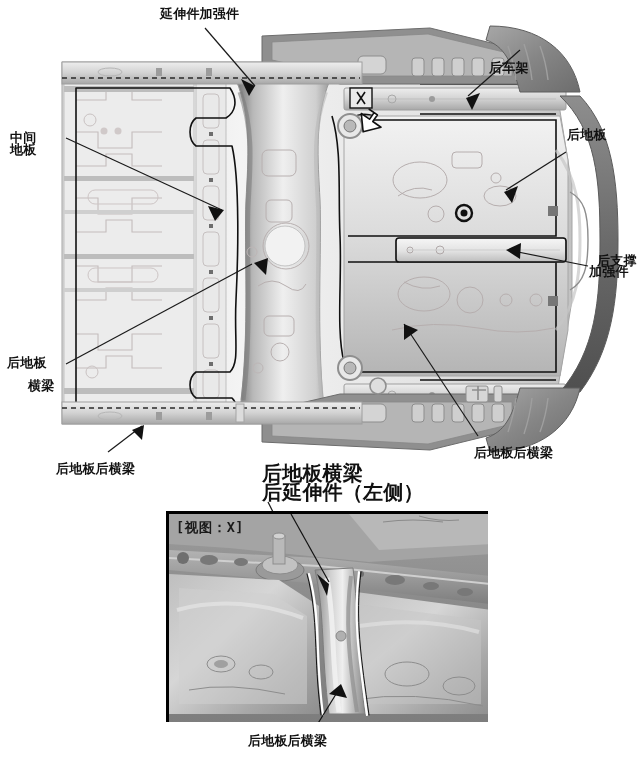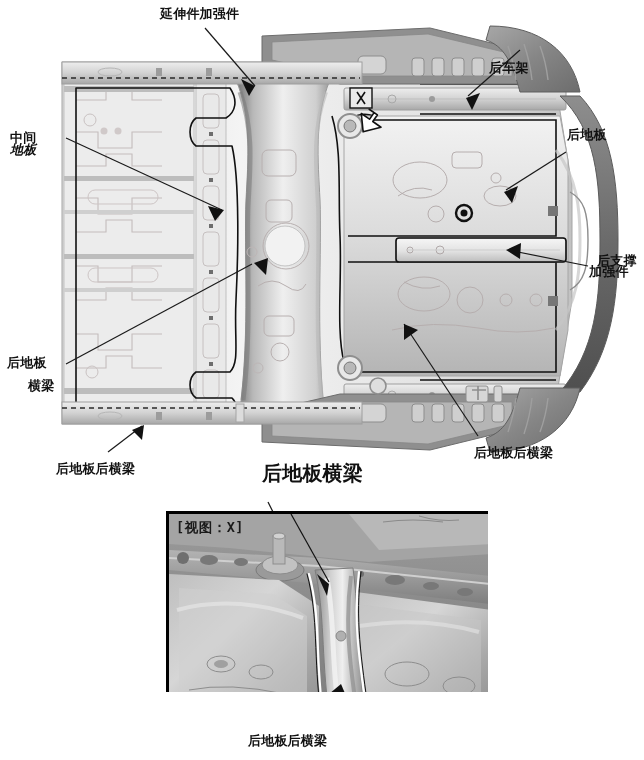--- a/index.html
+++ b/index.html
@@ -20,21 +20,21 @@
     white-space:pre;
     color:#111;
   }
   .label.sm{font-size:20px;line-height:18.5px;}
 
   
   .vec{position:absolute;left:0;top:0;width:644px;height:760px;pointer-events:none;}
 
   
   #inset{
-    position:absolute;left:166px;top:511px;width:322px;height:181px;
+    position:absolute;left:166px;top:511px;width:322px;height:211px;
     border-top:3px solid #000;border-left:3px solid #000;
     box-sizing:border-box;background:#f9a8d4;overflow:hidden;
   }
   #inset .viewtag{
     position:absolute;left:7px;top:5px;z-index:6;
     font-size:13.5px;font-weight:600;color:#1a1a1a;
     font-family:"DejaVu Sans Mono","Liberation Mono",monospace;
     letter-spacing:.5px;
   }
 </style>
@@ -349,35 +349,36 @@
       <polygon points="506,250 521,243 520,259"></polygon>
       <polygon points="254,263 268,258 266,275"></polygon>
       <polygon points="144,425 132,430 142,440"></polygon>
       <polygon points="404,324 404,340 418,330"></polygon>
     </g>
   </svg>
 
   <div class="label" style="left:160px;top:4px;">延伸件加强件</div>
 
   <div class="label" style="left:10px;top:128px;">中间</div>
-  <div class="label" style="left:10px;top:140px;font-style:italic;">地板</div>
+  <div class="label" style="left:10px;top:140px;">地板</div>
 
   <div class="label" style="left:489px;top:24px;margin-top:34px;">后车架</div>
 
   <div class="label" style="left:567px;top:125px;">后地板</div>
 
   <div class="label" style="left:589px;top:251px;margin-left:8px;">后支撑</div>
   <div class="label" style="left:589px;top:262px;">加强件</div>
 
   <div class="label" style="left:7px;top:353px;">后地板</div>
   <div class="label" style="left:7px;top:376px;margin-left:21px;">横梁</div>
 
   <div class="label" style="left:56px;top:459px;">后地板后横梁</div>
 
   <div class="label sm" style="left:262px;top:464px;">后地板横梁</div>
+  <div class="label sm" style="left:262px;top:483px;">后延伸件（左侧）</div>
 
   <div class="label" style="left:474px;top:443px;">后地板后横梁</div>
 
   <div id="inset">
     <span class="viewtag">[视图：X]</span>
 
     <svg width="322" height="211" viewBox="0 0 322 211">
       <defs>
         <linearGradient id="pBack" x1="0" y1="0" x2="0" y2="1">
           <stop offset="0" stop-color="#9c9c9c"></stop>

